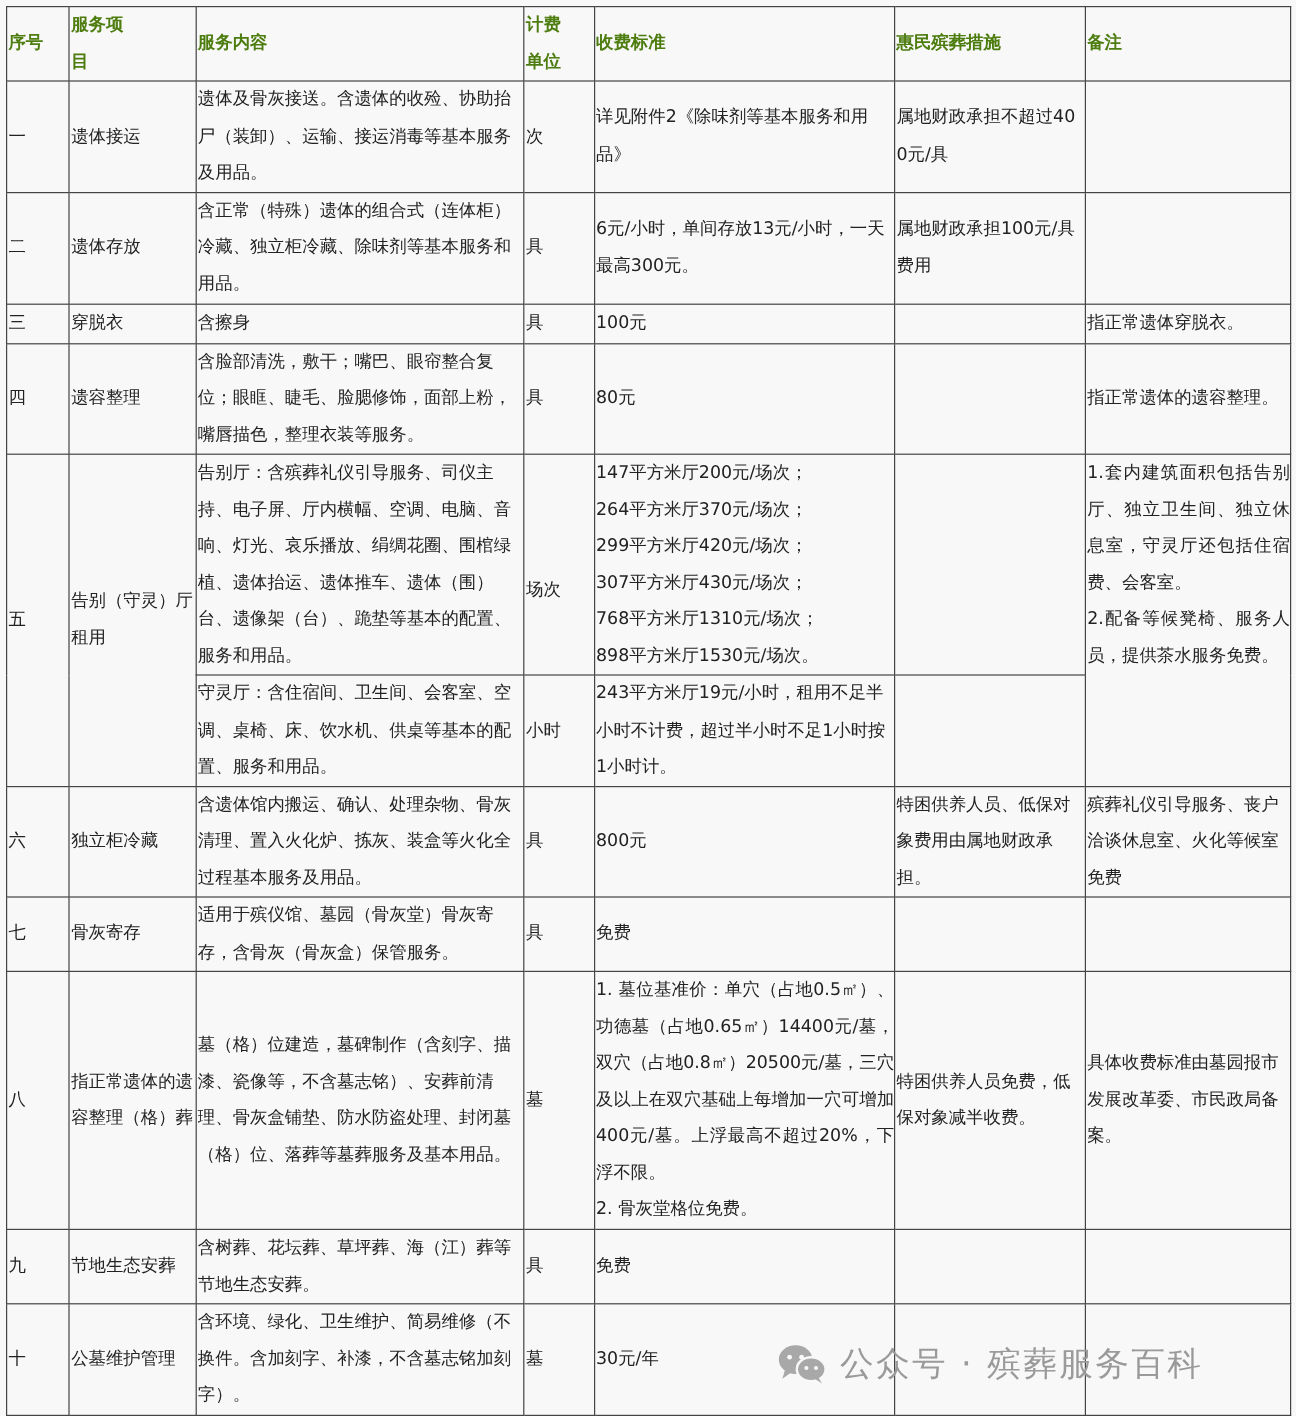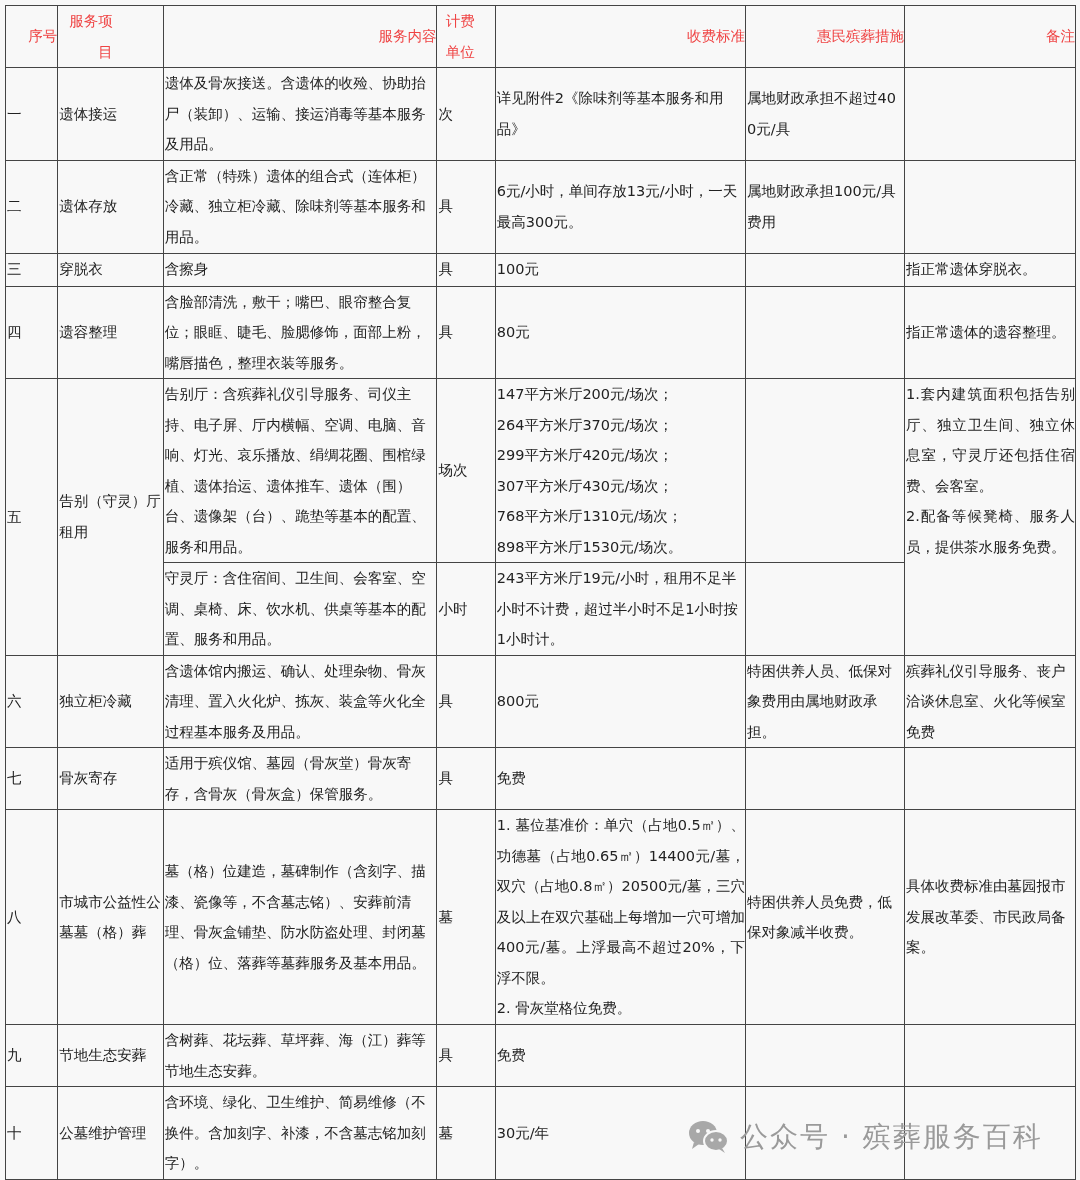--- a/index.html
+++ b/index.html
@@ -23,37 +23,36 @@
   }
   table.fees td, table.fees th {
     border: 1.5px solid #444;
     padding: 0 0 0 1px;
     vertical-align: middle;
     text-align: left;
     word-break: break-all;
     overflow: hidden;
   }
   table.fees th {
-    font-weight: normal;
+    font-weight: bold;
     font-size: 14.5px;
-    color: #ef4444;
-    text-align: right;
+    color: #4d7c0f;
   }
   .c-num { width: 52px; }
   .c-item { width: 105px; }
   .c-content { width: 272px; }
   .c-unit { width: 58px; }
   .c-price { width: 249px; }
   .c-benefit { width: 158px; }
   .c-note { width: 170px; }
   .justify { text-align: justify; text-justify: inter-character; }
   .multi span { display: block; }
   .watermark {
     position: absolute;
-    left: 688px; top: 1118px;
+    left: 648px; top: 1118px;
     display: flex; align-items: center;
     color: #9a9a9a;
     font-size: 28px;
     letter-spacing: 2px;
     pointer-events: none;
   }
   .watermark svg { margin-right: 10px; }
 </style>
 </head>
 <body>
@@ -118,21 +117,21 @@
       <td>具</td>
       <td>80元</td>
       <td></td>
       <td>指正常遗体的遗容整理。</td>
     </tr>
 
     <tr style="height:184px">
       <td rowspan="2">五</td>
       <td rowspan="2" class="justify">告别（守灵）厅租用</td>
       <td class="justify" style="vertical-align:top">告别厅：含殡葬礼仪引导服务、司仪主持、电子屏、厅内横幅、空调、电脑、音响、灯光、哀乐播放、绢绸花圈、围棺绿植、遗体抬运、遗体推车、遗体（围）台、遗像架（台）、跪垫等基本的配置、服务和用品。</td>
-      <td style="vertical-align:top;padding-top:76px">场次</td>
+      <td style="vertical-align:top;padding-top:98px">场次</td>
       <td class="multi">
         <span>147平方米厅200元/场次；</span>
         <span>264平方米厅370元/场次；</span>
         <span>299平方米厅420元/场次；</span>
         <span>307平方米厅430元/场次；</span>
         <span>768平方米厅1310元/场次；</span>
         <span>898平方米厅1530元/场次。</span>
       </td>
       <td></td>
       <td rowspan="2" class="multi" style="vertical-align:top;">
@@ -163,21 +162,21 @@
       <td>骨灰寄存</td>
       <td class="justify">适用于殡仪馆、墓园（骨灰堂）骨灰寄存，含骨灰（骨灰盒）保管服务。</td>
       <td>具</td>
       <td>免费</td>
       <td></td>
       <td></td>
     </tr>
 
     <tr style="height:215px">
       <td>八</td>
-      <td class="justify">市城市公益性公墓墓（格）葬</td>
+      <td class="justify">指正常遗体的遗容整理（格）葬</td>
       <td class="justify">墓（格）位建造，墓碑制作（含刻字、描漆、瓷像等，不含墓志铭）、安葬前清理、骨灰盒铺垫、防水防盗处理、封闭墓（格）位、落葬等墓葬服务及基本用品。</td>
       <td>墓</td>
       <td class="multi">
         <span class="justify">1. 墓位基准价：单穴（占地0.5㎡）、功德墓（占地0.65㎡）14400元/墓，双穴（占地0.8㎡）20500元/墓，三穴及以上在双穴基础上每增加一穴可增加400元/墓。上浮最高不超过20%，下浮不限。</span>
         <span>2. 骨灰堂格位免费。</span>
       </td>
       <td class="justify">特困供养人员免费，低保对象减半收费。</td>
       <td class="justify">具体收费标准由墓园报市发展改革委、市民政局备案。</td>
     </tr>
 

